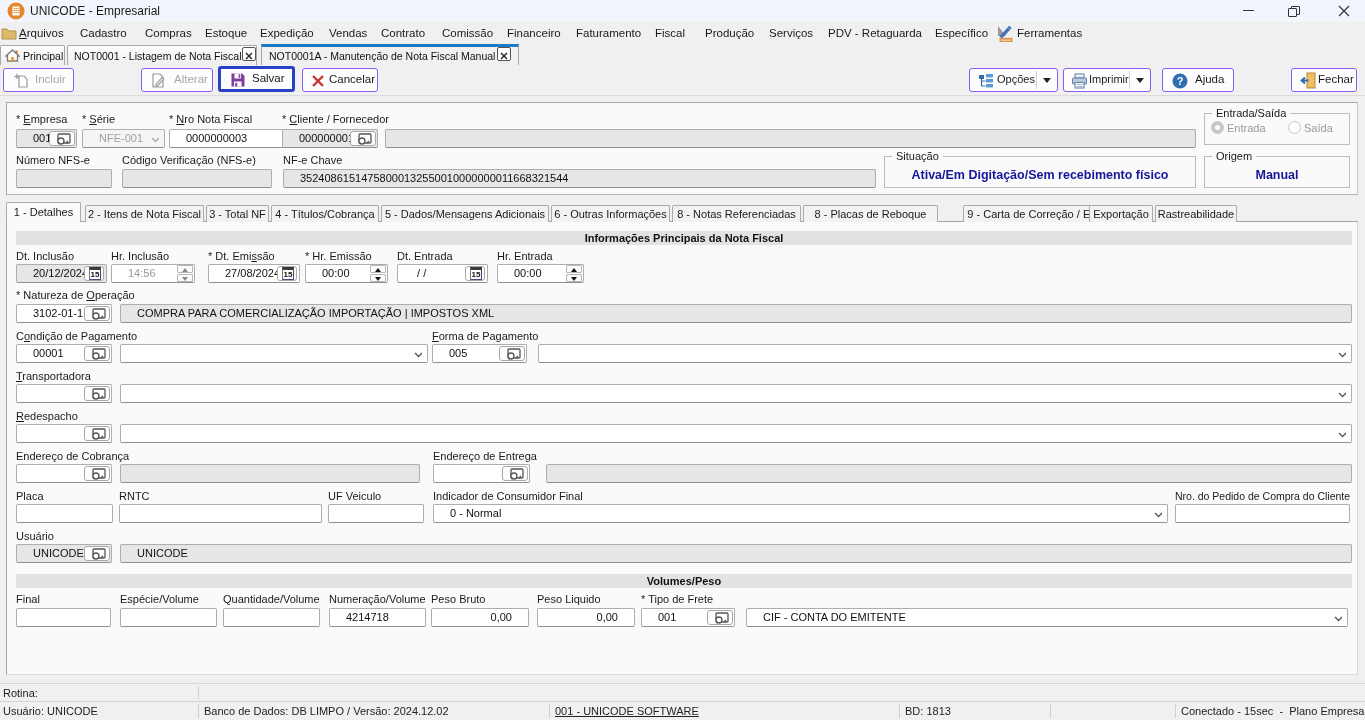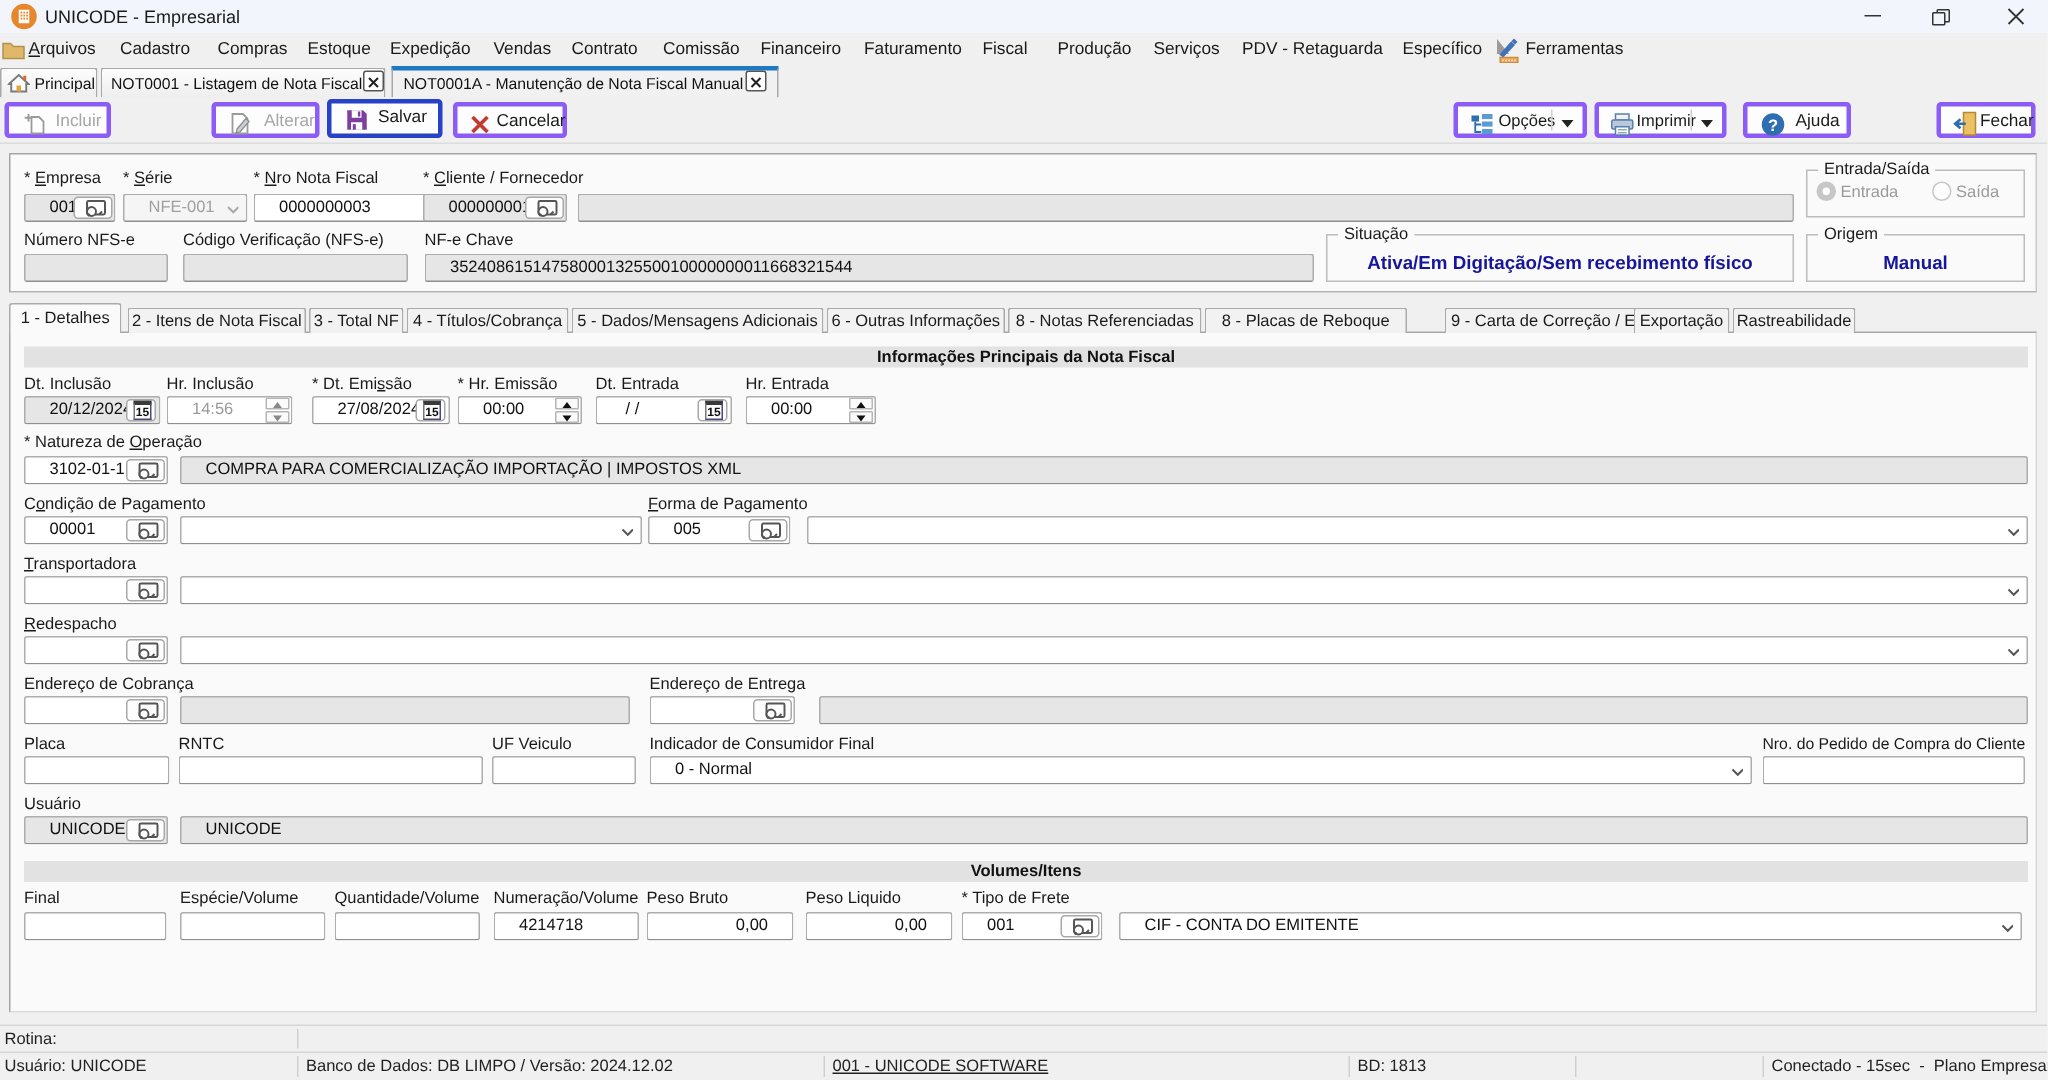--- a/index.html
+++ b/index.html
@@ -19,21 +19,21 @@
 .tri-u { position:absolute; left:4px; top:1.5px; width:0; height:0; border-left:3.5px solid transparent; border-right:3.5px solid transparent; border-bottom:4px solid #111; }
 .tri-d { position:absolute; left:4px; top:1.5px; width:0; height:0; border-left:3.5px solid transparent; border-right:3.5px solid transparent; border-top:4px solid #111; }
 .chev { position:absolute; right:5px; top:6px; width:8px; height:8px; }
 .gb { position:absolute; border:1px solid #bcbcbc; background:transparent; }
 .gb .leg { position:absolute; top:-7px; left:7px; background:#fafafa; padding:0 4px; font-size:11px; color:#1a1a1a; white-space:nowrap; }
 .navy { color:#16169c; font-weight:bold; }
 .band { position:absolute; left:16px; width:1336px; height:14px; background:#e2e2e2; text-align:center; font-size:11px; font-weight:bold; line-height:14px; }
 .sep { position:absolute; top:2px; bottom:2px; width:1px; background:#cfcfcf; }
 .stxt { position:absolute; font-size:11px; color:#222; top:3px; white-space:nowrap; }
 .mitem { position:absolute; font-size:11.5px; color:#1a1a1a; top:5px; white-space:nowrap; }
-.tbtn { position:absolute; top:3px; height:24px; background:#fdfdfd; border:3px solid #8b5cf6; border-radius:3px; font-size:11.5px; color:#1a1a1a; }
+.tbtn { position:absolute; top:3px; height:24px; background:#fdfdfd; border:1px solid #8b5cf6; border-radius:3px; font-size:11.5px; color:#1a1a1a; }
 .tbtn .tx { position:absolute; top:4px; white-space:nowrap; }
 .tbtn.disab .tx { color:#a6a6a6; }
 .ptab { position:absolute; top:3px; height:17px; background:#f2f2f2; border:1px solid #ababab; border-bottom:none; border-radius:2px 2px 0 0; font-size:11px; text-align:center; color:#1a1a1a; line-height:17px; white-space:nowrap; }
 .ptab.act { top:0; height:20px; background:#fafafa; line-height:19px; z-index:4; }
 </style>
 </head>
 <body>
 
 <div class="abs" style="left:0;top:0;width:1365px;height:22px;background:#f2f5fb;"></div>
 <svg class="abs" style="left:7px;top:2px" width="18" height="18">
@@ -402,21 +402,21 @@
 <div class="fld ro" style="left:16px;top:544px;width:96px">UNICODE<span class="lk">
       <svg width="16" height="13">
         <rect x="3" y="1" width="12" height="9" rx="1" fill="none" stroke="#555" stroke-width="1.3"></rect>
         <circle cx="6" cy="8" r="3" fill="#fdfdfd" stroke="#555" stroke-width="1.3"></circle>
         <path d="M3.5 11 L4.8 9.6" stroke="#555" stroke-width="1.3"></path>
         <path d="M11 10 l2 -2" stroke="#555" stroke-width="1.3"></path>
       </svg>
     </span></div>
 <div class="fld ro" style="left:120px;top:544px;width:1232px">UNICODE</div>
 
-<div class="band" style="top:574px;">Volumes/Itens</div>
+<div class="band" style="top:574px;">Volumes/Peso</div>
 <div class="lbl" style="left:16px;top:593px">Final</div>
 <div class="lbl" style="left:120px;top:593px">Espécie/Volume</div>
 <div class="lbl" style="left:223px;top:593px">Quantidade/Volume</div>
 <div class="lbl" style="left:329px;top:593px">Numeração/Volume</div>
 <div class="lbl" style="left:431px;top:593px">Peso Bruto</div>
 <div class="lbl" style="left:537px;top:593px">Peso Liquido</div>
 <div class="lbl" style="left:641px;top:593px">* Tipo de Frete</div>
 <div class="fld" style="left:16px;top:608px;width:95px"></div>
 <div class="fld" style="left:120px;top:608px;width:97px"></div>
 <div class="fld" style="left:223px;top:608px;width:97px"></div>

